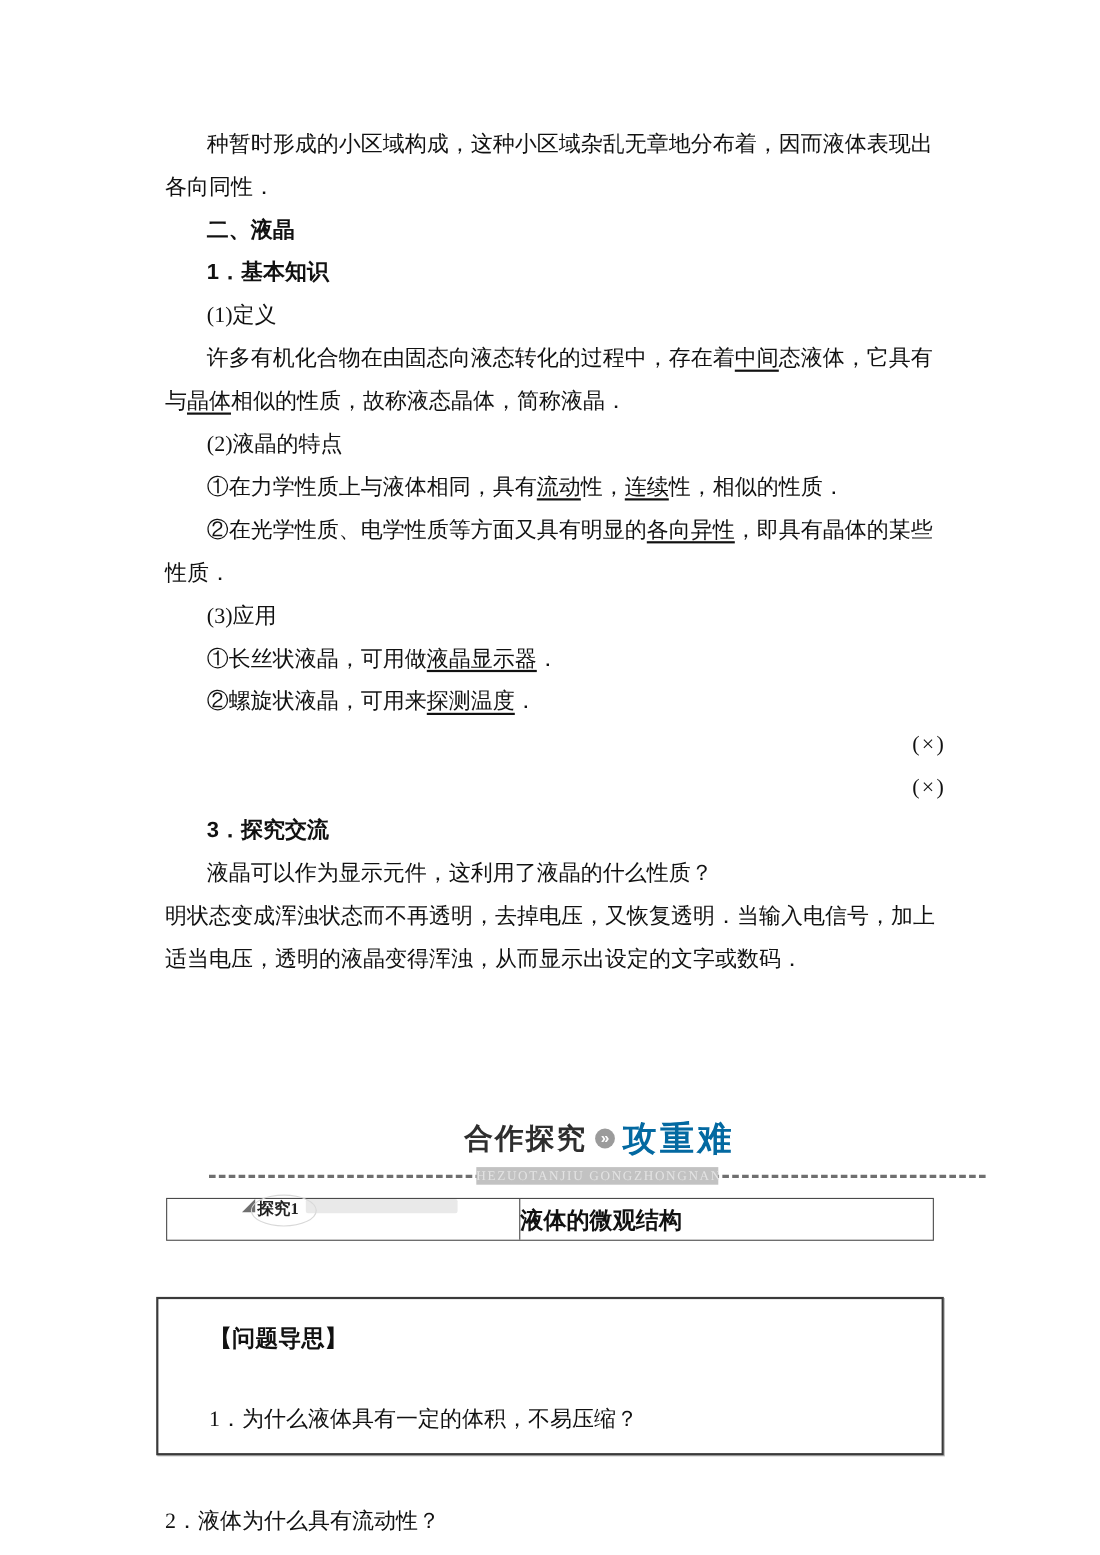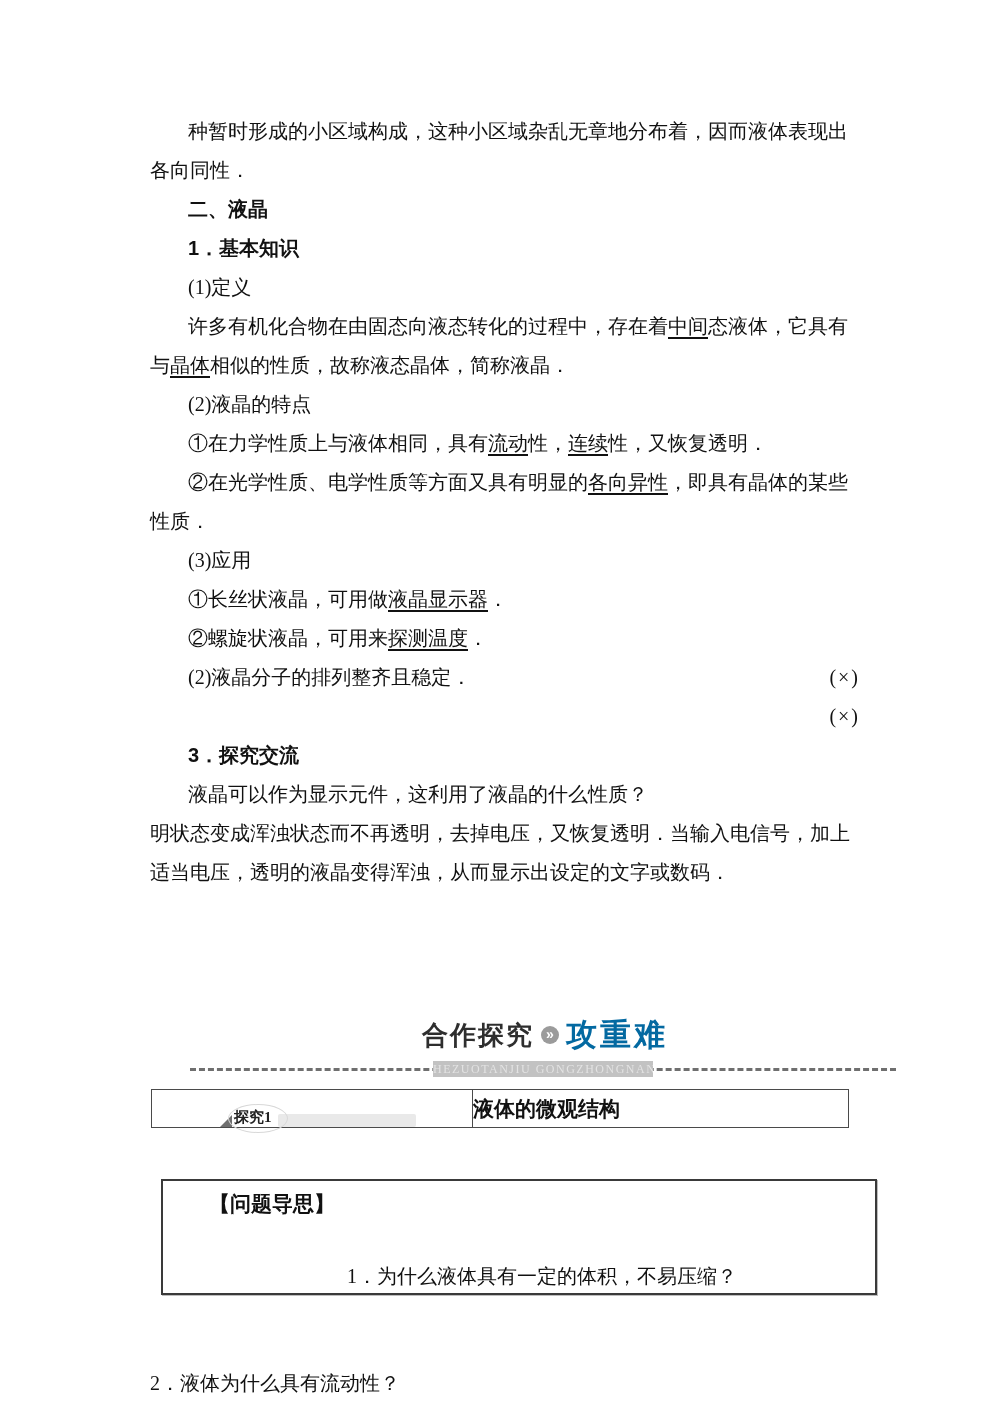--- a/index.html
+++ b/index.html
@@ -61,21 +61,21 @@
   }
   
   .explore-table{
     position:absolute;top:1089px;left:151px;width:698px;height:39px;
     border:1.5px solid #4a4a4a;
     box-sizing:border-box;
     display:flex;
   }
   .cell-left{
     width:321px;border-right:1.5px solid #4a4a4a;box-sizing:border-box;
-    display:flex;align-items:flex-end;padding-left:68px;
+    display:flex;align-items:flex-start;padding-left:68px;
   }
   .tri{
     width:0;height:0;
     border-bottom:12px solid #6f6f6f;border-left:12px solid transparent;
     margin-right:2px;
   }
   .tag-wrap{position:relative;display:inline-block;}
   .tag-wrap::after{
     content:"";position:absolute;left:-6px;top:-4px;width:58px;height:27px;
     border:1px solid #d8d8d8;border-radius:50%;pointer-events:none;
@@ -87,31 +87,30 @@
   .strip{
     width:138px;height:13px;background:#e9e9e9;border-radius:2px;margin-left:6px;
   }
   .cell-right{
     flex:1;display:flex;align-items:center;justify-content:flex-start;
     font-size:21px;font-weight:700;
     font-family:"Liberation Sans","DejaVu Sans",sans-serif;
   }
   
   .qbox{
-    position:absolute;top:1179px;left:142px;width:716px;height:116px;
+    position:absolute;top:1179px;left:142px;width:716px;height:144px;
     border:2px solid #3a3a3a;box-sizing:border-box;
     box-shadow:1px 1px 0 #bdbdbd;
-    padding:4px 0 0 46px;
-    margin-left:19px;
+    padding:18px 0 0 46px;
   }
   .qbox-label{
     font-size:21px;height:38px;line-height:38px;
   }
   .qbox-q{
-    margin-top:34px;font-size:20px;height:38px;line-height:38px;text-align:center;
+    margin-top:34px;font-size:20px;height:38px;line-height:38px;
   }
   .tail{
     position:absolute;top:1364px;left:150px;height:39px;line-height:39px;
     font-size:20px;
   }
 </style>
 </head>
 <body>
 
 <div class="page">
@@ -143,21 +142,21 @@
         <span>相似的性质，故称液态晶体，简称液晶．</span>
       </div>
       <div class="ln ind">
         <span>(2)液晶的特点</span>
       </div>
       <div class="ln ind">
         <span>①在力学性质上与液体相同，具有</span>
         <span class="u">流动</span>
         <span>性，</span>
         <span class="u">连续</span>
-        <span>性，又恢复透明．</span>
+        <span>性，相似的性质．</span>
       </div>
       <div class="ln ind">
         <span>②在光学性质、电学性质等方面又具有明显的</span>
         <span class="u">各向异性</span>
         <span>，即具有晶体的某些</span>
       </div>
       <div class="ln">
         <span>性质．</span>
       </div>
       <div class="ln ind">
@@ -167,21 +166,20 @@
         <span>①长丝状液晶，可用做</span>
         <span class="u">液晶显示器</span>
         <span>．</span>
       </div>
       <div class="ln ind">
         <span>②螺旋状液晶，可用来</span>
         <span class="u">探测温度</span>
         <span>．</span>
       </div>
       <div class="ln ind">
-        <span>(2)液晶分子的排列整齐且稳定．</span>
         <span class="mark">(×)</span>
       </div>
       <div class="ln ind">
         <span class="mark">(×)</span>
       </div>
       <div class="ln ind bold">
         <span>3．探究交流</span>
       </div>
       <div class="ln ind">
         <span>液晶可以作为显示元件，这利用了液晶的什么性质？</span>

